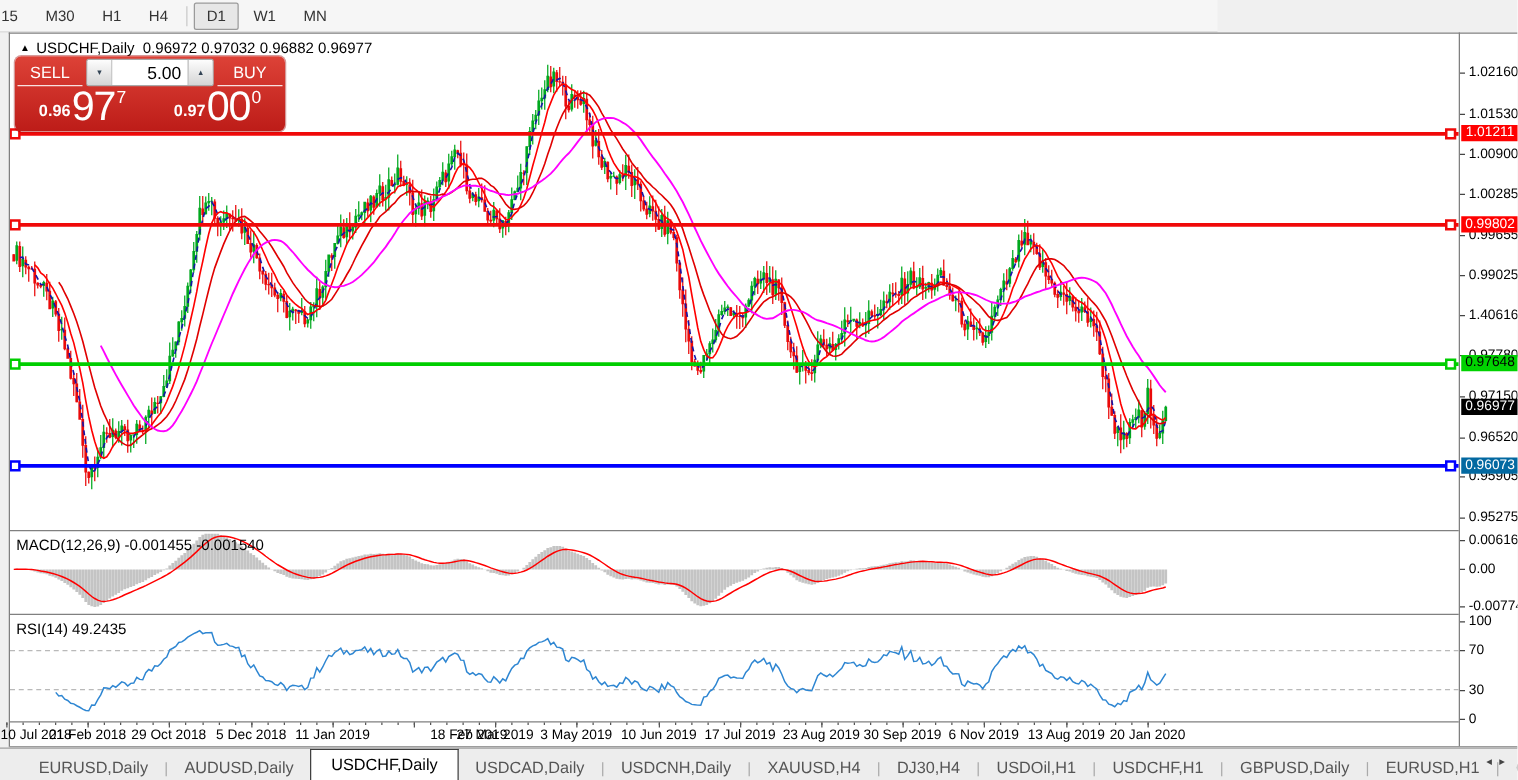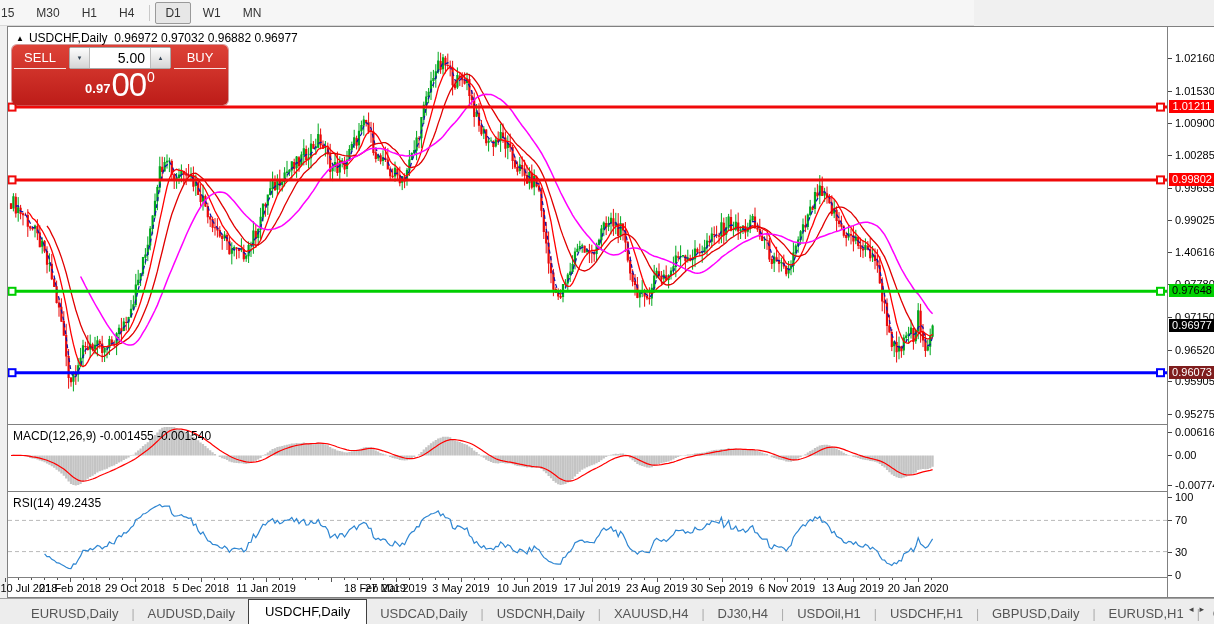--- a/index.html
+++ b/index.html
@@ -124,20 +124,25 @@
     <div class="bigbtn">SELL</div>
     <div id="spinbox">
       <div class="spin dn">▾</div>
       <input id="vol" value="5.00" style="">
       <div class="spin up">▴</div>
     </div>
     <div class="bigbtn">BUY</div>
   </div>
   <div id="trow2">
     <div class="qcell">
+      <span class="qsmall">0.96</span>
+      <span class="qbig">97</span>
+      <span class="qsup">7</span>
+    </div>
+    <div class="qcell">
       <span class="qsmall">0.97</span>
       <span class="qbig">00</span>
       <span class="qsup">0</span>
     </div>
   </div>
 </div>
 
 <div id="praxis">
     <div class="tick" style="top: 58px;"></div>
     <div class="ticklabel" style="top: 52px;">1.02160</div>
@@ -159,21 +164,21 @@
     <div class="ticklabel" style="top: 311px;">0.97150</div>
     <div class="tick" style="top: 350px;"></div>
     <div class="ticklabel" style="top: 344px;">0.96520</div>
     <div class="tick" style="top: 381px;"></div>
     <div class="ticklabel" style="top: 375px;">0.95905</div>
     <div class="tick" style="top: 414px;"></div>
     <div class="ticklabel" style="top: 408px;">0.95275</div>
     <div class="badge" style="top: 100px; background: rgb(255, 0, 0); color: rgb(255, 255, 255);">1.01211</div>
     <div class="badge" style="top: 173px; background: rgb(255, 0, 0); color: rgb(255, 255, 255);">0.99802</div>
     <div class="badge" style="top: 284px; background: rgb(0, 210, 0); color: rgb(0, 0, 0);">0.97648</div>
-    <div class="badge" style="top: 366px; background: #7f1d1d; color: rgb(255, 255, 255);">0.96073</div>
+    <div class="badge" style="top: 366px; background: #0369a1; color: rgb(255, 255, 255);">0.96073</div>
     <div class="badge" style="top: 319px; background: rgb(0, 0, 0); color: rgb(255, 255, 255);">0.96977</div>
     <div class="tick" style="top: 432px;"></div>
     <div class="ticklabel" style="top: 426px;">0.006166</div>
     <div class="tick" style="top: 455px;"></div>
     <div class="ticklabel" style="top: 449px;">0.00</div>
     <div class="tick" style="top: 485px;"></div>
     <div class="ticklabel" style="top: 479px;">-0.007745</div>
     <div class="tick" style="top: 497px;"></div>
     <div class="ticklabel" style="top: 491px;">100</div>
     <div class="tick" style="top: 520px;"></div>

